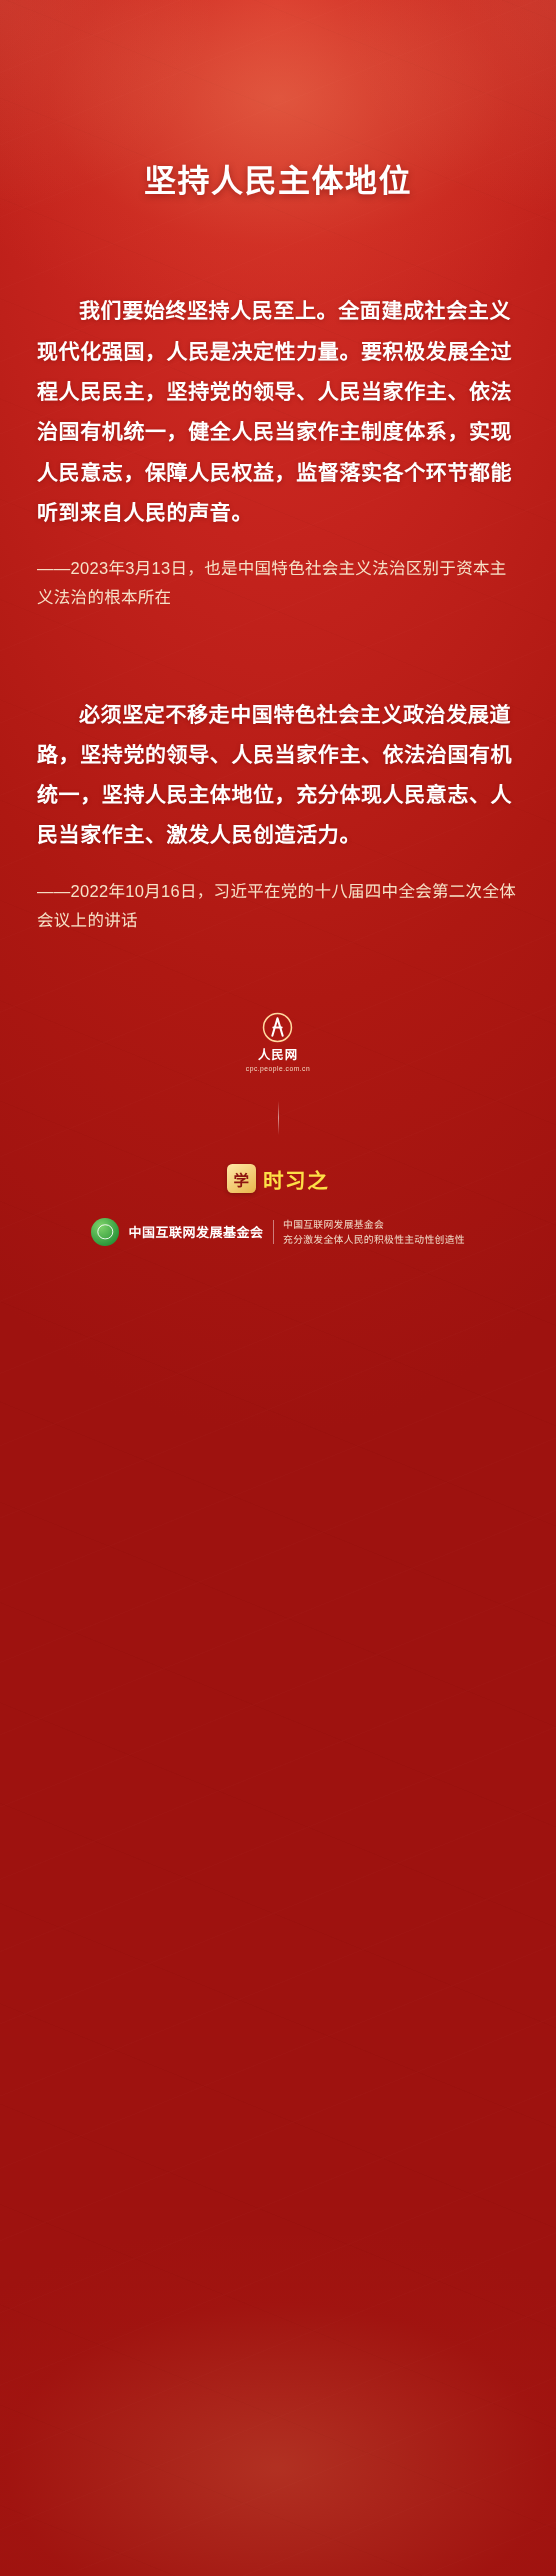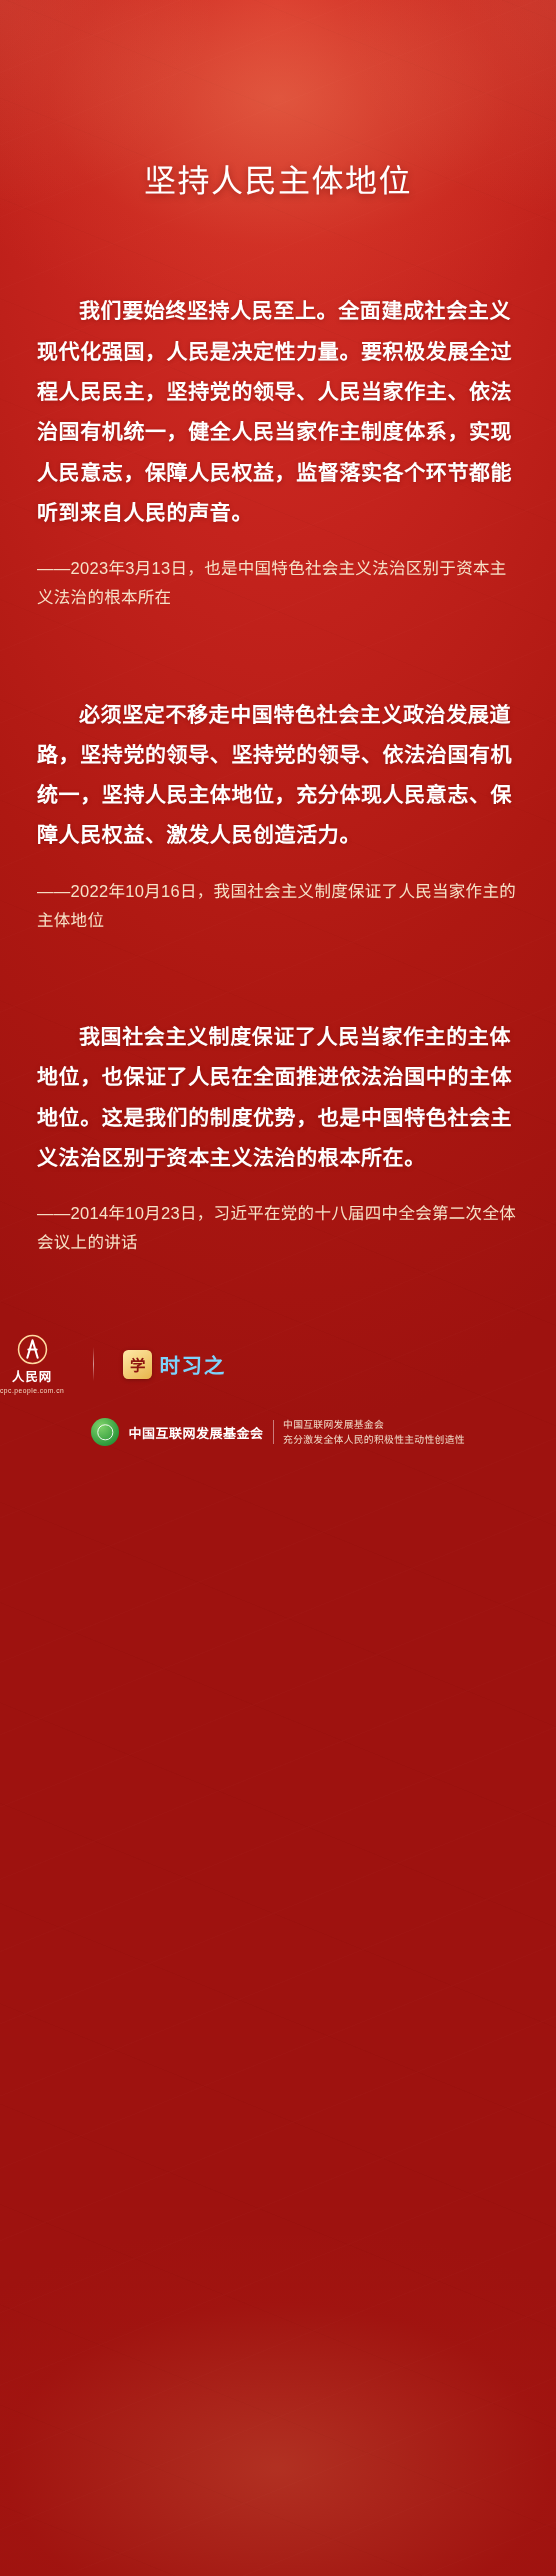--- a/index.html
+++ b/index.html
@@ -65,21 +65,21 @@
   
   .content {
     position: relative;
     z-index: 2;
     padding: 0 37px;
   }
 
   .title {
     text-align: center;
     font-size: 32px;
-    font-weight: 400;
+    font-weight: 700;
     letter-spacing: 1.5px;
     padding-top: 134px;
     padding-bottom: 18.5px;
     text-shadow: 0 1.5px 7.2px rgba(90,0,0,.45);
   }
 
   .section {
     padding-top: 45px;
   }
   .section:first-of-type { padding-top: 29px; }
@@ -107,22 +107,23 @@
   .footer {
     position: relative;
     z-index: 2;
     margin-top: 77px;
     padding-bottom: 31px;
   }
 
   .logo-row {
     display: flex;
     align-items: center;
-    justify-content: flex-start;
+    justify-content: center;
     gap: 29px;
+    flex-direction: column;
   }
 
   .rmw-logo {
     display: flex;
     flex-direction: column;
     align-items: center;
     gap: 2.1px;
   }
   .rmw-mark {
     width: 31px; height: 31px;
@@ -159,21 +160,21 @@
     font-size: 15.5px;
     font-weight: 700;
     display: flex;
     align-items: center;
     justify-content: center;
     box-shadow: 0 1px 4.1px rgba(0,0,0,.25);
   }
   .shixi-text {
     font-size: 20.6px;
     font-weight: 700;
-    color: #7dd3fc;
+    color: #fde047;
     letter-spacing: 1.5px;
   }
 
   .fund-row {
     margin-top: 23px;
     display: flex;
     align-items: center;
     justify-content: center;
     gap: 9.3px;
   }
@@ -224,29 +225,25 @@
 <div class="content">
 
   <h1 class="title">坚持人民主体地位</h1>
 
   <div class="section">
     <p class="para">我们要始终坚持人民至上。全面建成社会主义现代化强国，人民是决定性力量。要积极发展全过程人民民主，坚持党的领导、人民当家作主、依法治国有机统一，健全人民当家作主制度体系，实现人民意志，保障人民权益，监督落实各个环节都能听到来自人民的声音。</p>
     <p class="source">——2023年3月13日，也是中国特色社会主义法治区别于资本主义法治的根本所在</p>
   </div>
 
   <div class="section">
-    <p class="para">必须坚定不移走中国特色社会主义政治发展道路，坚持党的领导、坚持党的领导、依法治国有机统一，坚持人民主体地位，充分体现人民意志、保障人民权益、激发人民创造活力。</p>
-    <p class="source">——2022年10月16日，我国社会主义制度保证了人民当家作主的主体地位</p>
-  </div>
-
-
-  <div class="section">
-    <p class="para">我国社会主义制度保证了人民当家作主的主体地位，也保证了人民在全面推进依法治国中的主体地位。这是我们的制度优势，也是中国特色社会主义法治区别于资本主义法治的根本所在。</p>
-    <p class="source">——2014年10月23日，习近平在党的十八届四中全会第二次全体会议上的讲话</p>
-  </div>
+    <p class="para">必须坚定不移走中国特色社会主义政治发展道路，坚持党的领导、人民当家作主、依法治国有机统一，坚持人民主体地位，充分体现人民意志、人民当家作主、激发人民创造活力。</p>
+    <p class="source">——2022年10月16日，习近平在党的十八届四中全会第二次全体会议上的讲话</p>
+  </div>
+
+
 
 </div>
 
 <div class="footer">
 
   <div class="logo-row">
 
     <div class="rmw-logo">
       <div class="rmw-mark">
         <svg width="31" height="31" viewBox="0 0 60 60" aria-hidden="true">

